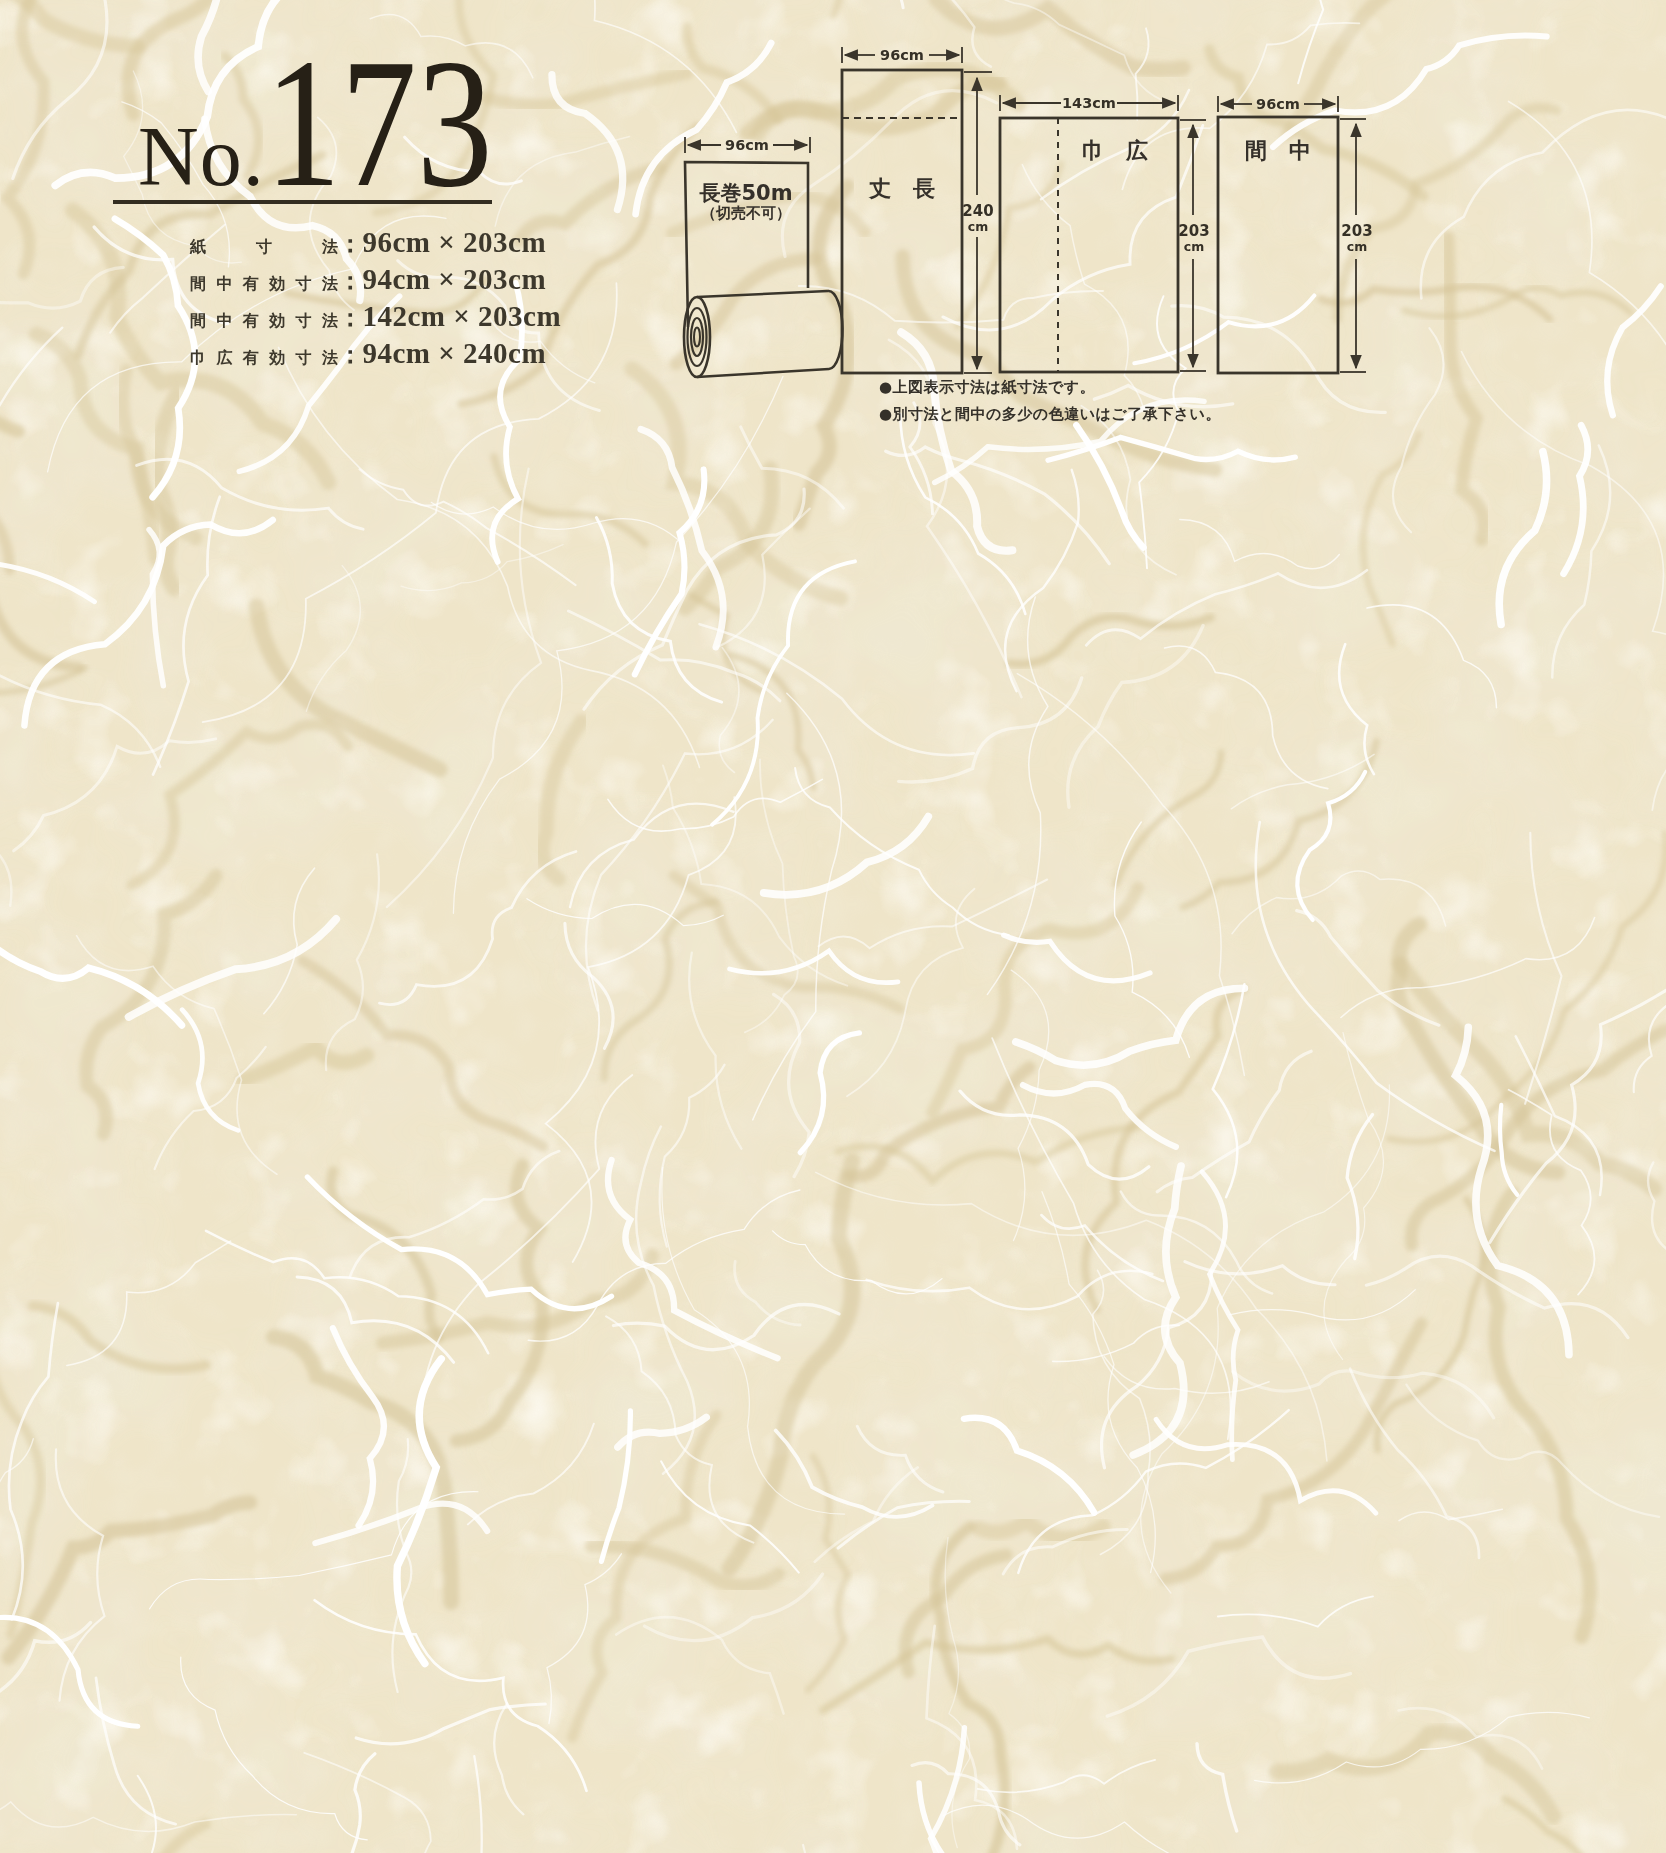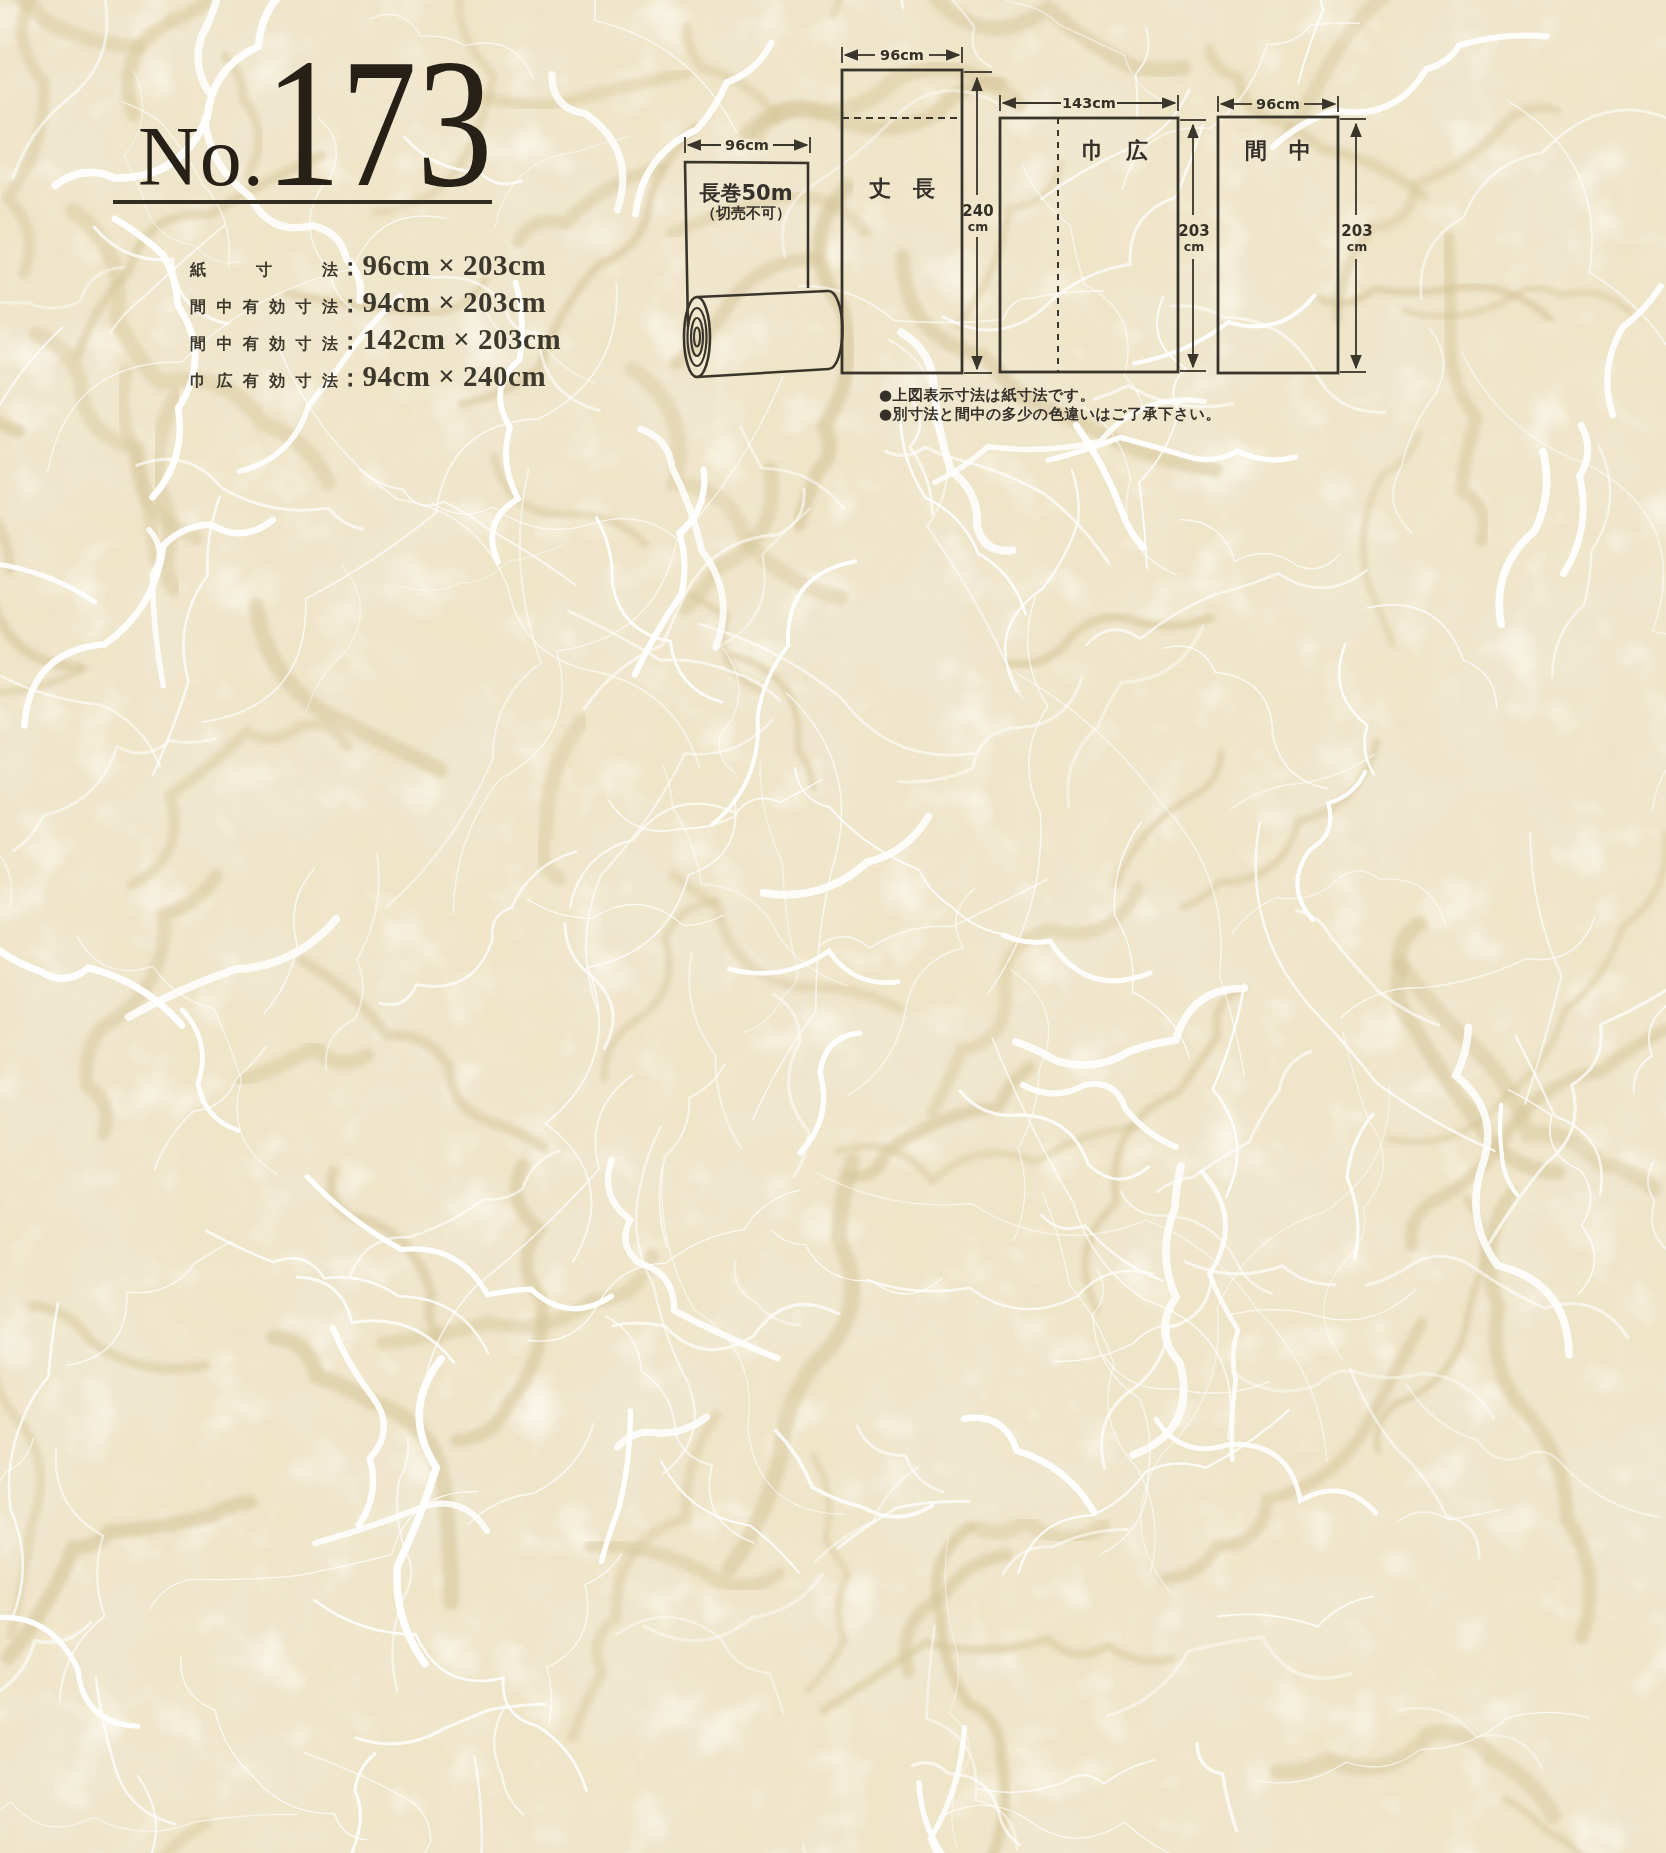--- a/index.html
+++ b/index.html
@@ -11,21 +11,21 @@
   .title-row{position:absolute;left:138px;top:30px;display:flex;align-items:baseline;z-index:2;
              color:#262016;font-family:"Liberation Serif","DejaVu Serif",serif;}
   .no{font-size:84px;line-height:1;letter-spacing:1px;}
   .num{font-size:185px;line-height:1;display:inline-block;transform:scaleX(0.82);transform-origin:0 100%;}
   .rule{position:absolute;left:113px;top:200px;width:379px;height:4px;background:#332d21;z-index:2;}
   .specs{position:absolute;left:190px;top:224px;z-index:2;color:#3d382c;
          font-family:"Liberation Serif","DejaVu Serif",serif;font-weight:bold;}
   .spec-row{height:37px;line-height:37px;white-space:nowrap;}
   .sl{display:inline-block;width:148px;font-size:16px;text-align:justify;text-align-last:justify;vertical-align:baseline;}
   .sc{font-size:24.5px;}
-  .sv{display:inline-block;width:154px;font-size:29px;letter-spacing:0.5px;margin-top:23px;}
+  .sv{display:inline-block;width:154px;font-size:29px;letter-spacing:0.5px;}
   
   svg.diagrams{position:absolute;left:545px;top:25px;z-index:2;}
   .dln{stroke:#3a352b;fill:none;}
   .dim{font:14.5px "DejaVu Sans","Liberation Sans",sans-serif;fill:#353026;text-anchor:middle;font-weight:bold;}
   .dimv{font:15px "DejaVu Sans","Liberation Sans",sans-serif;fill:#353026;text-anchor:middle;font-weight:bold;}
   .dimu{font:12.5px "DejaVu Sans","Liberation Sans",sans-serif;fill:#353026;text-anchor:middle;font-weight:bold;}
   .shlab{font:bold 22px "DejaVu Sans","Liberation Sans",sans-serif;fill:#35302a;text-anchor:middle;}
   .rt1{font:bold 21px "DejaVu Sans","Liberation Sans",sans-serif;fill:#35302a;text-anchor:middle;}
   .rt2{font:bold 15px "DejaVu Sans","Liberation Sans",sans-serif;fill:#35302a;text-anchor:middle;}
   .note{position:absolute;left:879px;z-index:2;font:bold 15px "DejaVu Sans","Liberation Sans",sans-serif;
@@ -472,16 +472,16 @@
         <line x1="795" y1="94" x2="821" y2="94"></line>
         <line x1="795" y1="347" x2="821" y2="347"></line>
         <line x1="811" y1="190" x2="811" y2="99" marker-end="url(#ah)"></line>
         <line x1="811" y1="234" x2="811" y2="343" marker-end="url(#ah)"></line>
       </g>
       <text class="dimv" x="812" y="211">203</text>
       <text class="dimu" x="812" y="226">cm</text>
     </g>
   </svg>
 
-  <div class="note" style="top:386px;">●上図表示寸法は紙寸法です。</div>
+  <div class="note" style="top:378px;">●上図表示寸法は紙寸法です。</div>
   <div class="note" style="top:405px;">●別寸法と間中の多少の色違いはご了承下さい。</div>
 
 </div>
 
 </body></html>

